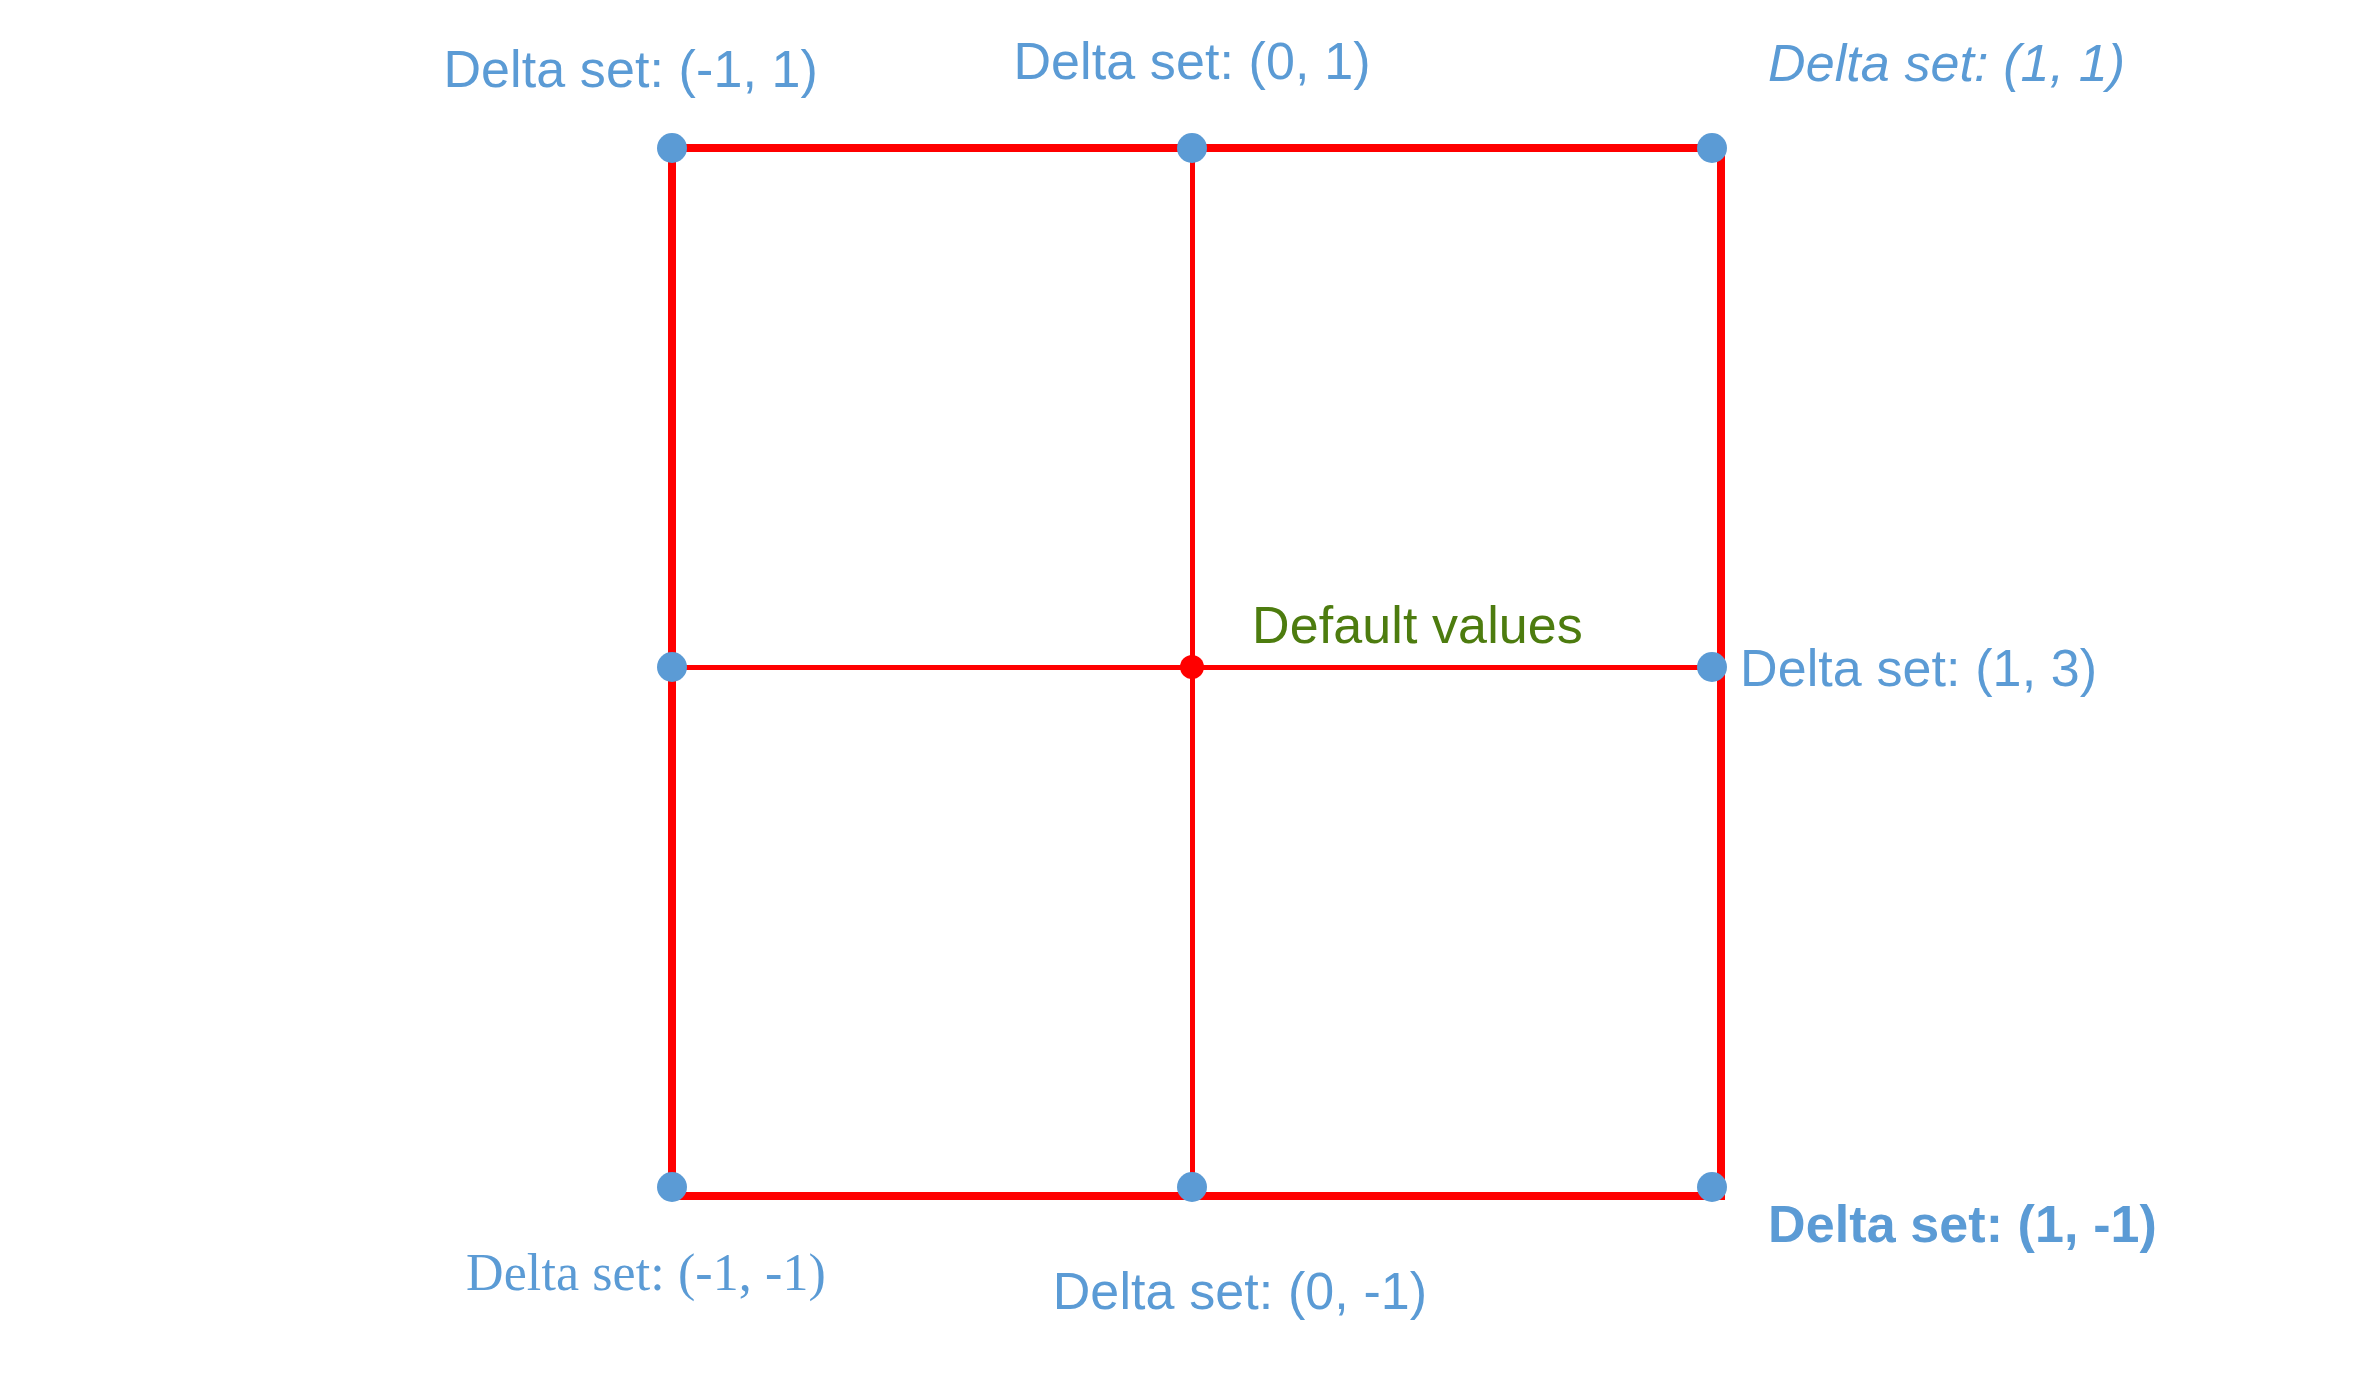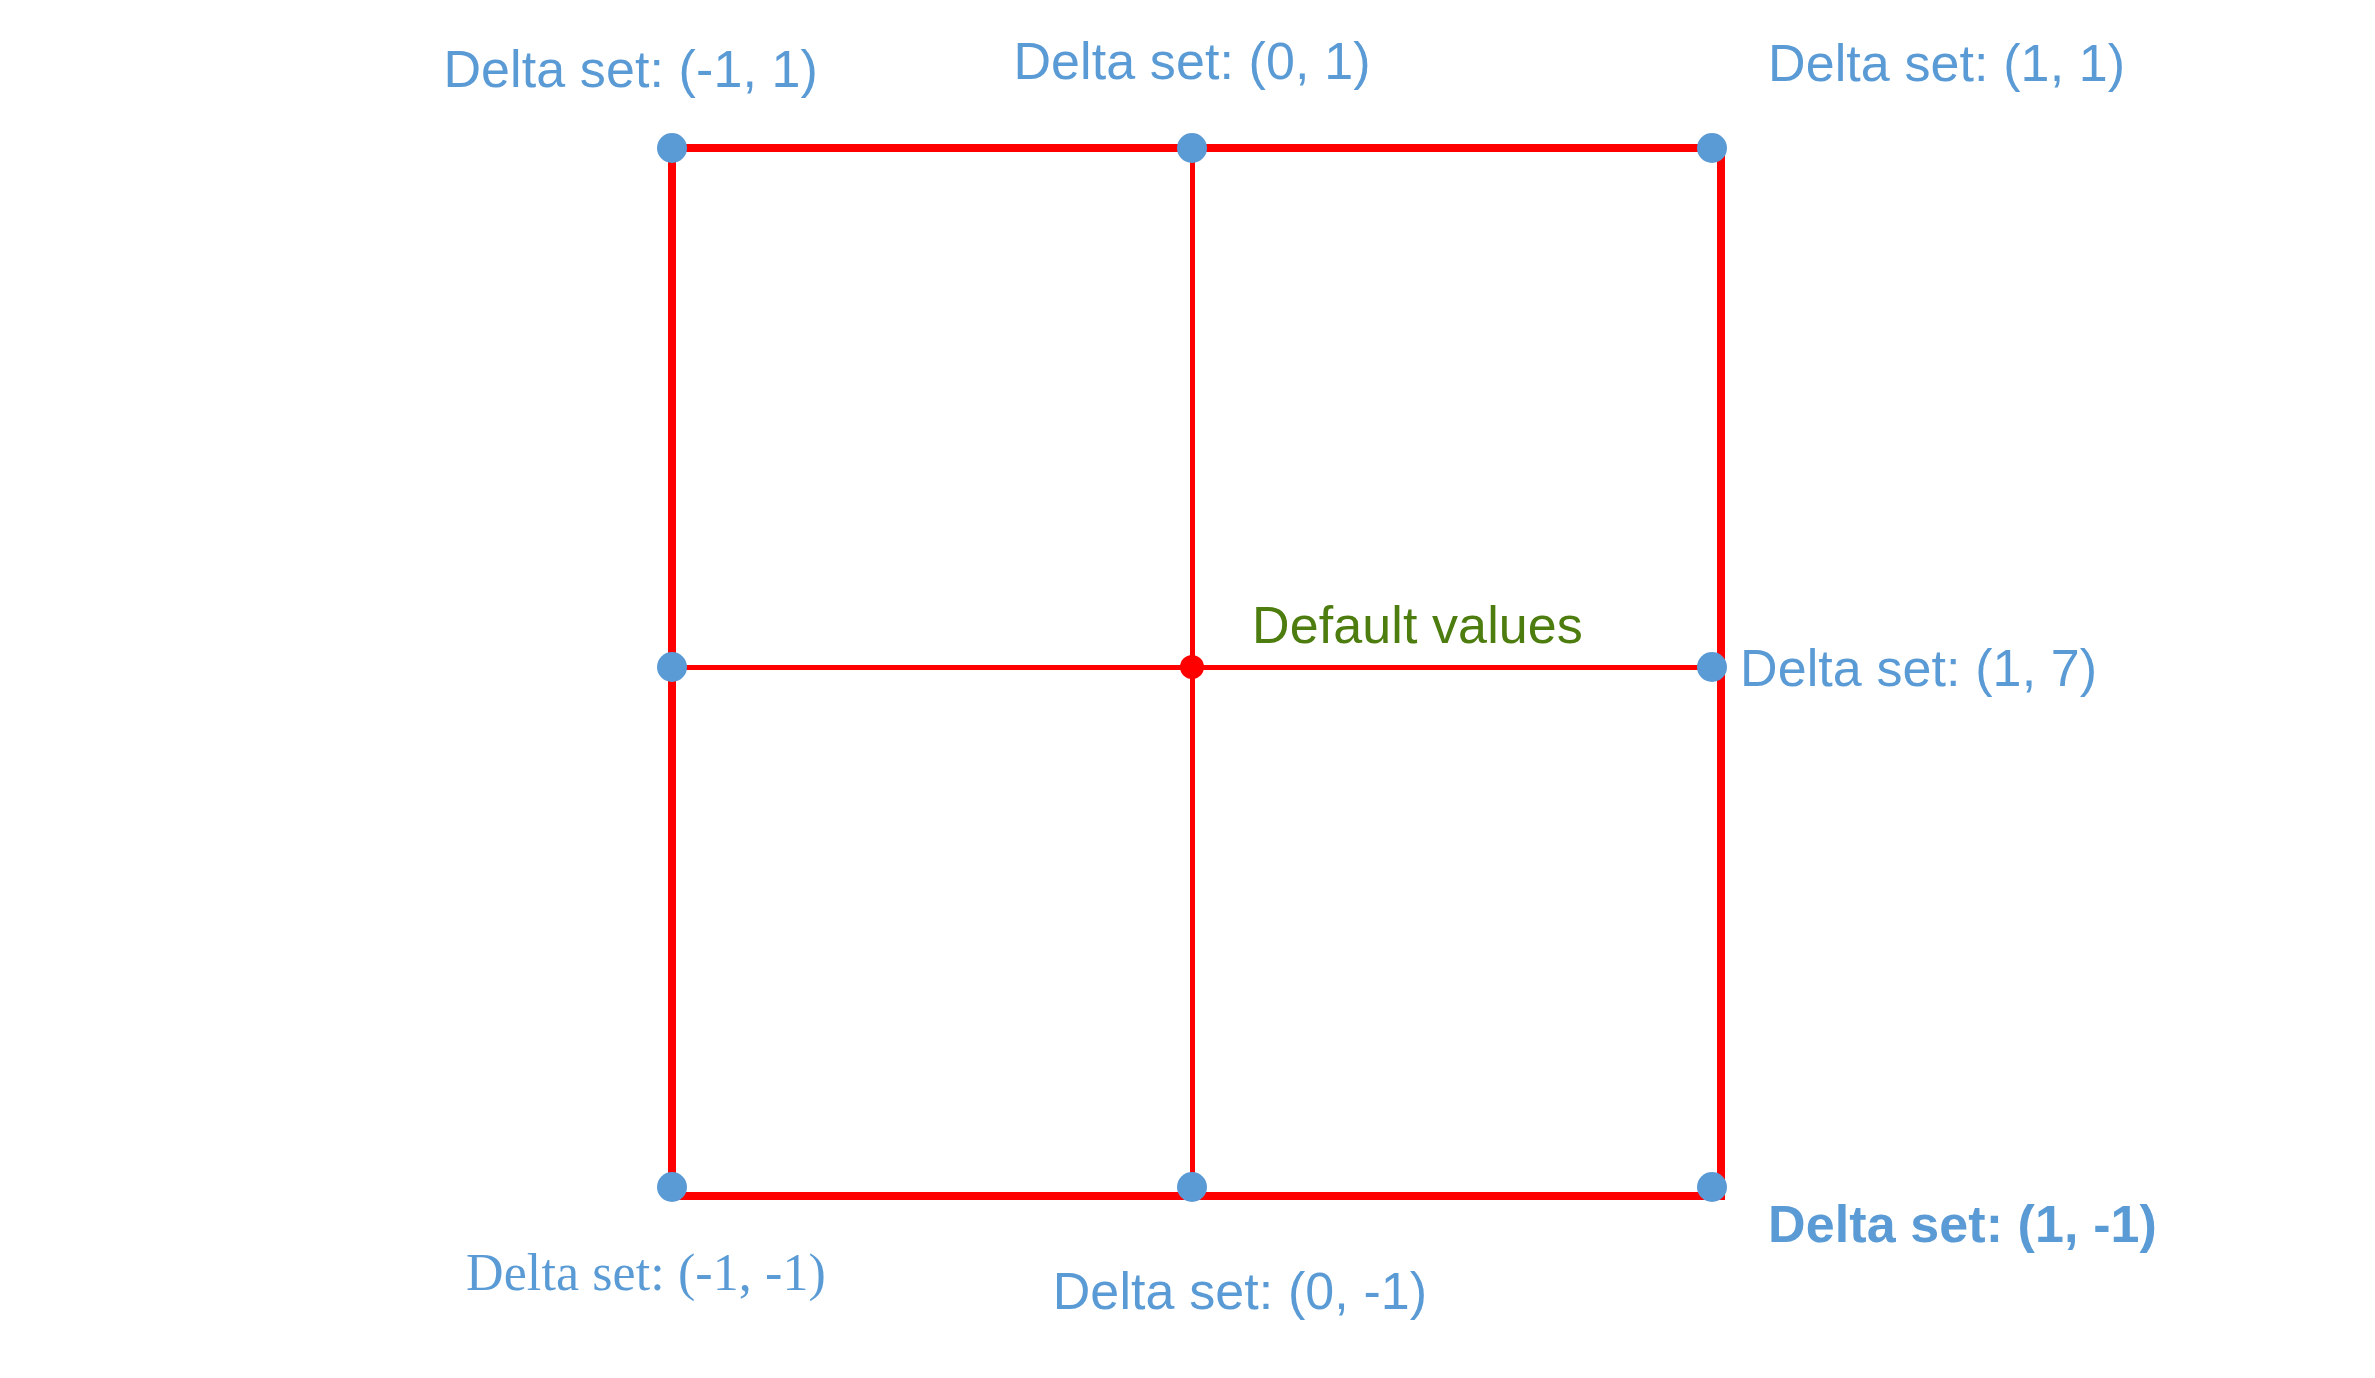--- a/index.html
+++ b/index.html
@@ -97,26 +97,26 @@
   <div class="dot center-dot" style="left:1192px; top:667px;"></div>
   <div class="dot" style="left:1712px; top:667px;"></div>
   <div class="dot" style="left:672px;  top:1187px;"></div>
   <div class="dot" style="left:1192px; top:1187px;"></div>
   <div class="dot" style="left:1712px; top:1187px;"></div>
 
   <div class="label anchor-right" style="left:818px;  top:70px;">Delta set: (-1, 1)</div>
 
   <div class="label anchor-center" style="left:1192px; top:62px;">Delta set: (0, 1)</div>
 
-  <div class="label anchor-left" style="left:1768px; top:64px;">Delta set: (1, 1)</div>
+  <div class="label anchor-left" style="left:1768px; top:64px;font-style:italic;">Delta set: (1, 1)</div>
 
 
   <div class="label center-label anchor-left" style="left:1252px; top:626px;">Default values</div>
 
-  <div class="label anchor-left" style="left:1740px; top:669px;">Delta set: (1, 7)</div>
+  <div class="label anchor-left" style="left:1740px; top:669px;">Delta set: (1, 3)</div>
 
   <div class="label anchor-right" style="left:826px;  top:1273px;font-family:Liberation Serif, serif;">Delta set: (-1, -1)</div>
 
   <div class="label anchor-center" style="left:1200px; top:1292px;margin-left:40px;">Delta set: (0, -1)</div>
 
   <div class="label anchor-left" style="left:1768px; top:1225px;font-weight:bold;">Delta set: (1, -1)</div>
 
 </div>
 
 </body></html>

